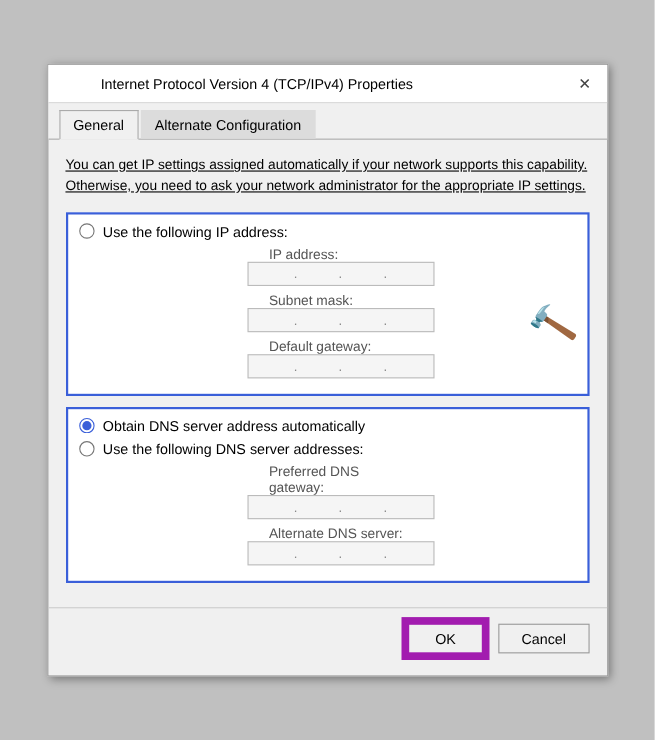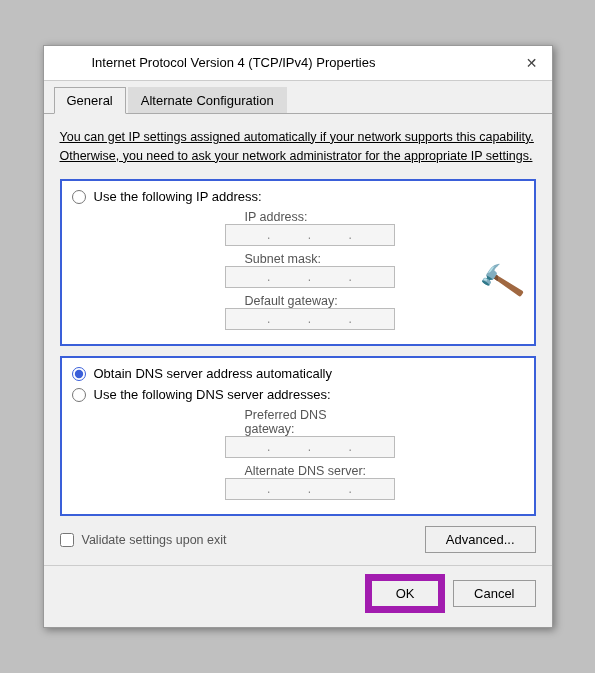--- a/index.html
+++ b/index.html
@@ -271,26 +271,19 @@
           <span class="ip-dot">.</span>
           <input class="ip-segment" type="text" disabled="" style="">
           <span class="ip-dot">.</span>
           <input class="ip-segment" type="text" disabled="" style="">
           <span class="ip-dot">.</span>
           <input class="ip-segment" type="text" disabled="" style="">
         </div>
       </div>
     </div>
 
-    <div style="display:flex; justify-content:space-between; align-items:center; margin-top: 4px;">
-      <div class="checkbox-row" style="margin-bottom:0;">
-        <input type="checkbox" id="validate" style="">
-        <label class="checkbox-label" for="validate">Validate settings upon exit</label>
-      </div>
-      <button class="btn btn-advanced">Advanced...</button>
-    </div>
   </div>
 
   <div class="button-bar">
     <button class="btn btn-ok">OK</button>
     <button class="btn">Cancel</button>
   </div>
 </div>
 
 </body></html>

